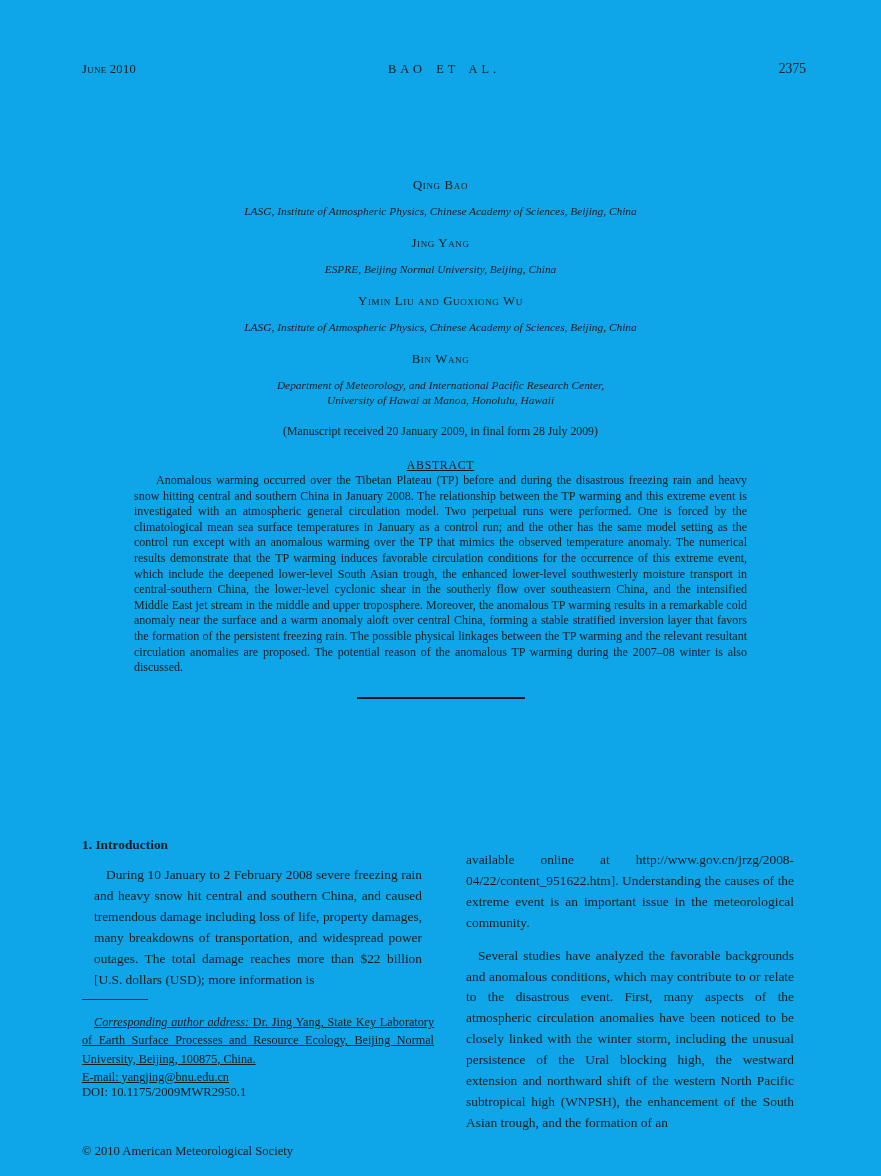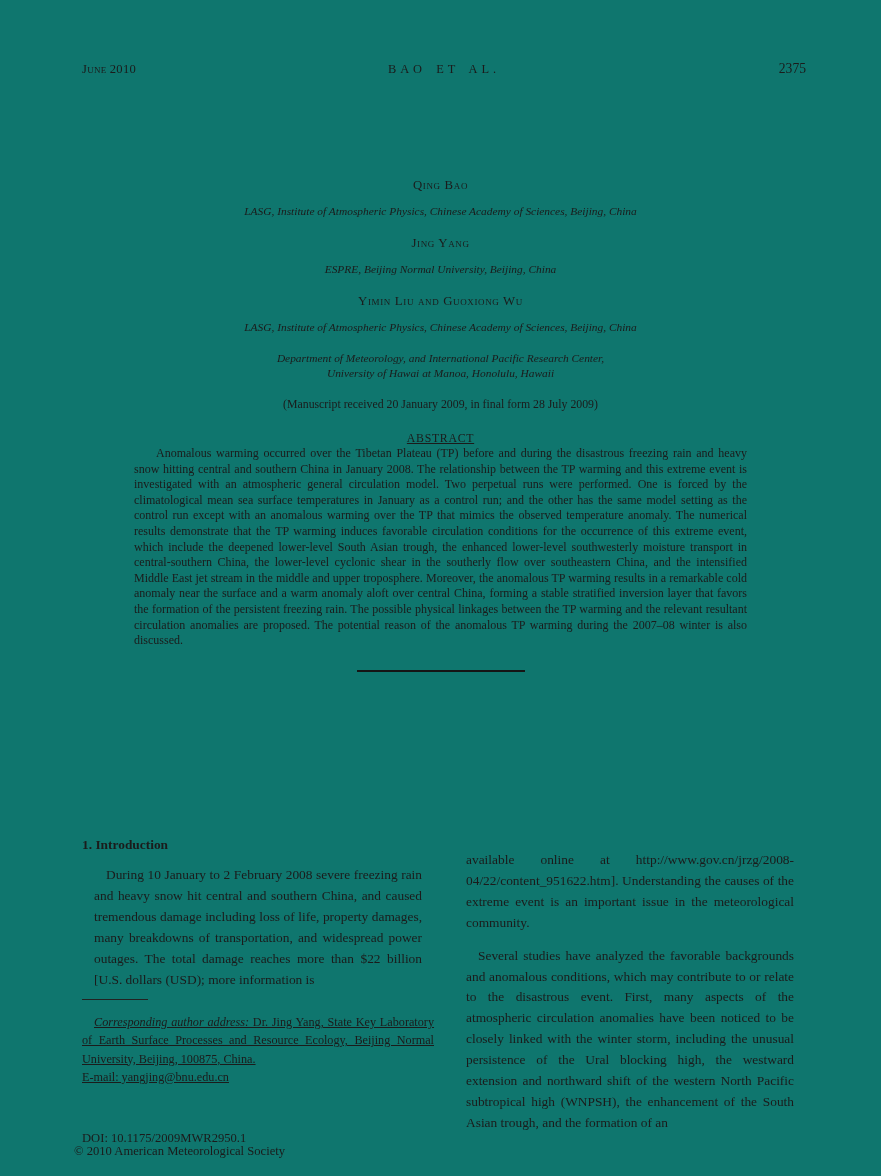--- a/index.html
+++ b/index.html
@@ -1,19 +1,19 @@
 <!DOCTYPE html>
 <html><head>
 <meta charset="utf-8">
 <style>
   html,body{margin:0;padding:0;background:#ffffff;}
   .page{
     position:relative;
     width:881px;height:1176px;
-    background:#0f766e;
+    background:#0ea5e9;
     color:#1b1b1b;
     font-family:"Liberation Serif","DejaVu Serif",serif;
     overflow:hidden;
   }
   
   .header{
     position:absolute;top:61px;left:82px;width:724px;
     display:flex;align-items:baseline;
   }
   .header-date{width:170px;font-variant:small-caps;font-size:12.6px;letter-spacing:0.02em;}
@@ -71,24 +71,24 @@
   .footnote{
     position:absolute;top:999px;left:82px;width:352px;text-decoration:underline;
   }
   .footnote-rule{width:66px;border-top:1.5px solid #222;margin:0 0 13px 0;}
   .footnote-para{
     font-size:12.2px;line-height:18.3px;text-align:justify;margin:0;
   }
   .footnote-para.first{text-indent:12px;}
   .fn-label{font-style:italic;}
   .doi{
-    position:absolute;top:1118px;left:82px;font-size:12.6px;
+    position:absolute;top:1072px;left:82px;font-size:12.6px;
   }
   .copyright{
-    position:absolute;top:1131px;left:74px;font-size:12.6px;
+    position:absolute;top:1131px;left:82px;font-size:12.6px;
   }
 </style>
 </head>
 <body>
 
 <div class="page">
 
   <div class="header">
     <span class="header-date">June 2010</span>
     <span class="header-running">BAO ET AL.</span>
@@ -100,20 +100,21 @@
     <div>
       <p class="author-name">Qing Bao</p>
       <p class="affiliation">LASG, Institute of Atmospheric Physics, Chinese Academy of Sciences, Beijing, China</p>
 
       <p class="author-name">Jing Yang</p>
       <p class="affiliation">ESPRE, Beijing Normal University, Beijing, China</p>
 
       <p class="author-name">Yimin Liu and Guoxiong Wu</p>
       <p class="affiliation">LASG, Institute of Atmospheric Physics, Chinese Academy of Sciences, Beijing, China</p>
 
+      <p class="author-name">Bin Wang</p>
       <p class="affiliation preline">Department of Meteorology, and International Pacific Research Center,
 University of Hawai at Manoa, Honolulu, Hawaii</p>
     </div>
 
     <p class="manuscript-note">(Manuscript received 20 January 2009, in final form 28 July 2009)</p>
 
     <p class="abstract-heading">ABSTRACT</p>
     <p class="abstract-text">Anomalous warming occurred over the Tibetan Plateau (TP) before and during the disastrous freezing rain and heavy snow hitting central and southern China in January 2008. The relationship between the TP warming and this extreme event is investigated with an atmospheric general circulation model. Two perpetual runs were performed. One is forced by the climatological mean sea surface temperatures in January as a control run; and the other has the same model setting as the control run except with an anomalous warming over the TP that mimics the observed temperature anomaly. The numerical results demonstrate that the TP warming induces favorable circulation conditions for the occurrence of this extreme event, which include the deepened lower-level South Asian trough, the enhanced lower-level southwesterly moisture transport in central-southern China, the lower-level cyclonic shear in the southerly flow over southeastern China, and the intensified Middle East jet stream in the middle and upper troposphere. Moreover, the anomalous TP warming results in a remarkable cold anomaly near the surface and a warm anomaly aloft over central China, forming a stable stratified inversion layer that favors the formation of the persistent freezing rain. The possible physical linkages between the TP warming and the relevant resultant circulation anomalies are proposed. The potential reason of the anomalous TP warming during the 2007–08 winter is also discussed.</p>
 
     <div class="divider"></div>

